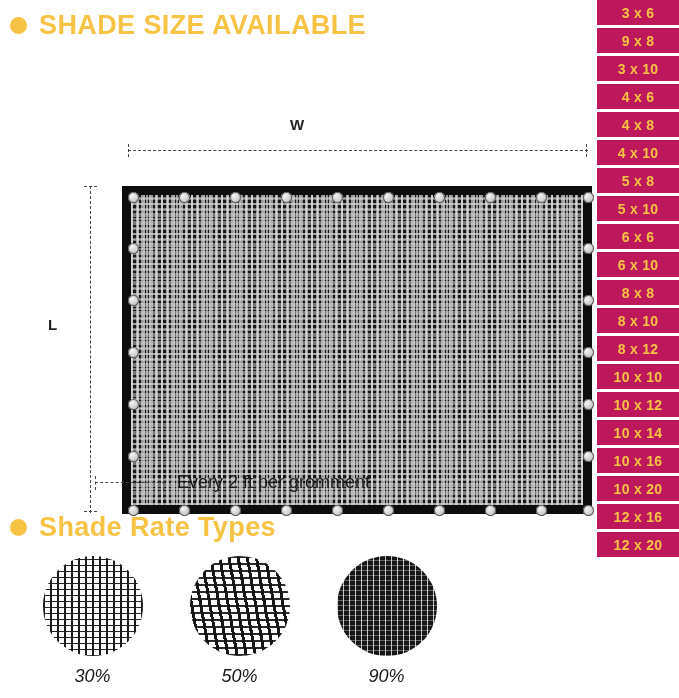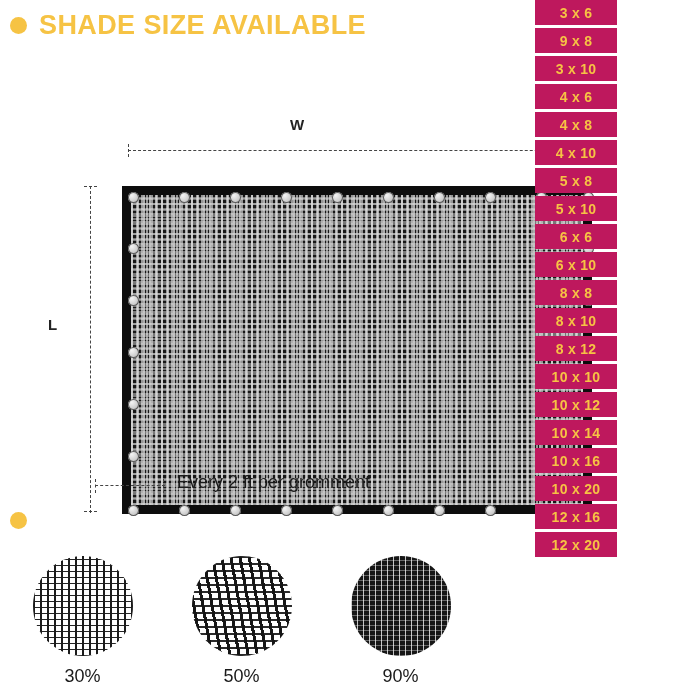--- a/index.html
+++ b/index.html
@@ -10,21 +10,21 @@
   body {
     width: 679px;
     height: 698px;
     font-family: "Liberation Sans", sans-serif;
     color: #1a1a1a;
     overflow: hidden;
     position: relative;
   }
   .page {
     position: relative;
-    width: 617px;
+    width: 679px;
     height: 698px;
   }
 
   
   .left-col {
     position: absolute;
     left: 0;
     top: 0;
     width: 597px;
     height: 698px;
@@ -145,21 +145,21 @@
     background: radial-gradient(circle at 35% 32%, #f4f4f4 0%, #cfcfcf 55%, #9a9a9a 100%);
     box-shadow: 0 0 0 1px #5a5a5a inset;
   }
 
   
   .note-row {
     position: absolute;
     left: 95px;
     top: 472px;
     display: flex;
-    align-items: flex-end;
+    align-items: center;
     gap: 12px;
   }
   .note-arrow {
     position: relative;
     width: 70px;
     height: 14px;
   }
   .note-arrow .aline {
     position: absolute; left: 0; top: 6px; width: 100%;
     border-top: 1px dashed #444;
@@ -171,26 +171,27 @@
   .note-arrow .acap-l { left: 0; }
   .note-arrow .acap-r { right: 0; }
   .note-text {
     font-size: 18px;
     color: #1a1a1a;
   }
 
   
   .rates {
     position: absolute;
-    left: 20px;
+    left: 30px;
     top: 556px;
     width: 560px;
     height: 140px;
     display: flex;
-    gap: 34px;
+    gap: 22px;
+    font-style: italic;
   }
   .rate-item {
     width: 125px;
     display: flex;
     flex-direction: column;
     align-items: center;
   }
   .rate-circle {
     width: 100px;
     height: 100px;
@@ -324,20 +325,21 @@
       <span class="note-arrow">
         <span class="acap-l"></span>
         <span class="aline"></span>
         <span class="acap-r"></span>
       </span>
       <span class="note-text">Every 2 ft per gromment</span>
     </div>
 
     <div class="section-head" id="shade-rate-head">
       <span class="bullet-dot"></span>
+      <span class="section-title">Shade Rate Types</span>
     </div>
 
     <div class="rates">
       <div class="rate-item">
         <span class="rate-circle mesh30"></span>
         <span class="rate-label">30%</span>
       </div>
       <div class="rate-item">
         <span class="rate-circle mesh50"></span>
         <span class="rate-label">50%</span>

